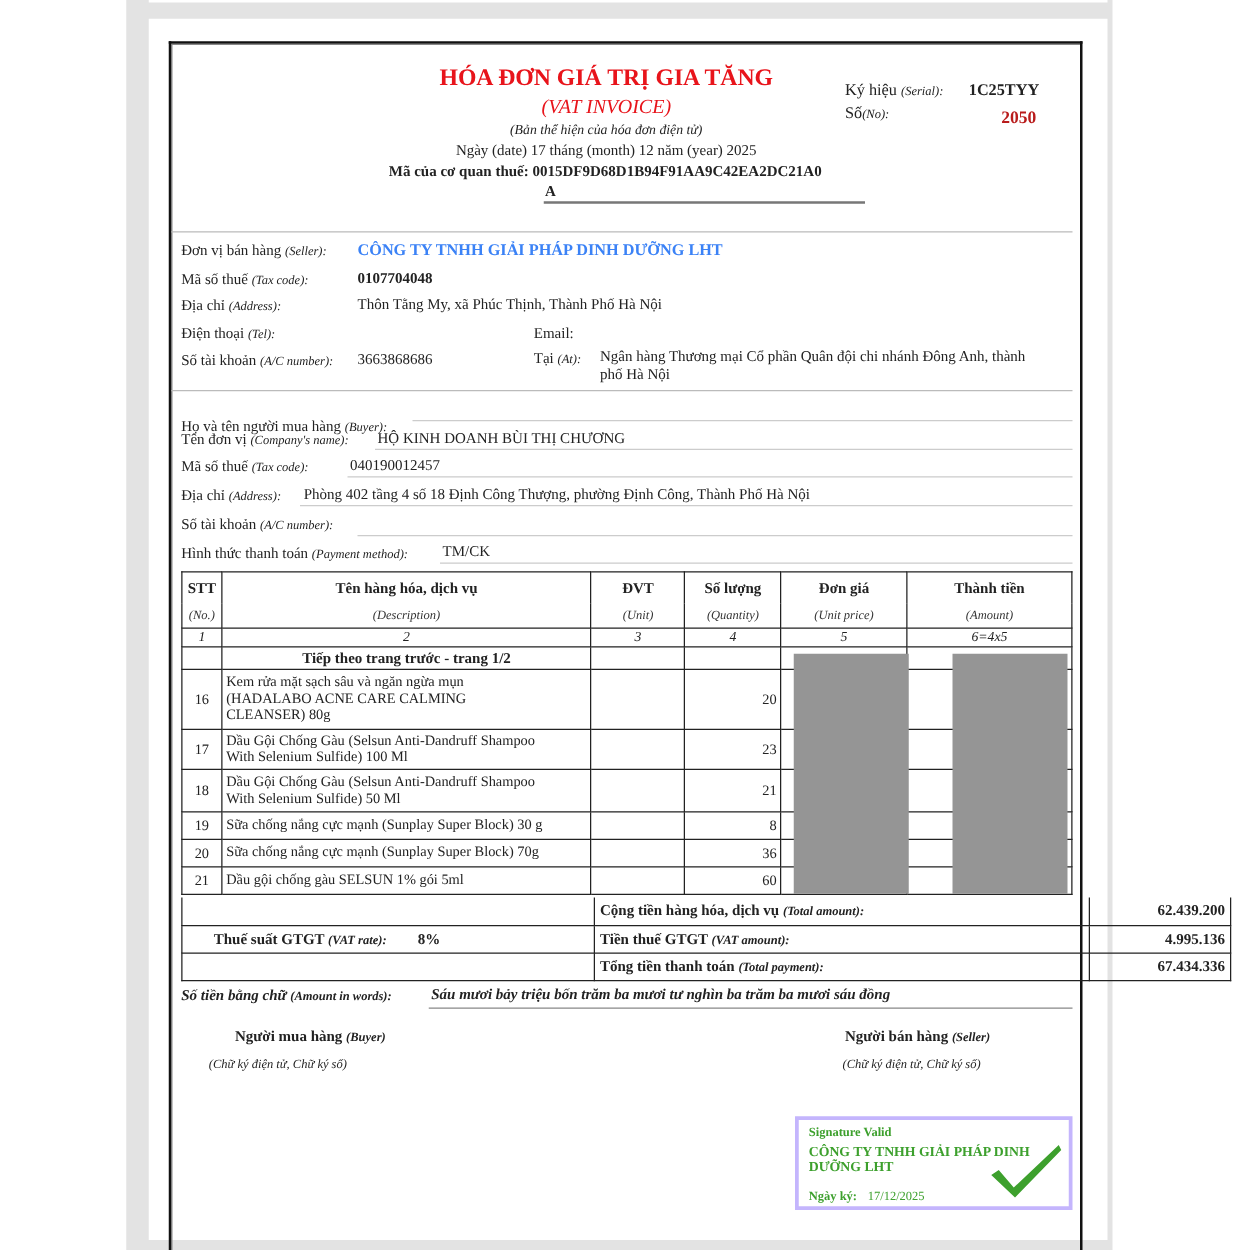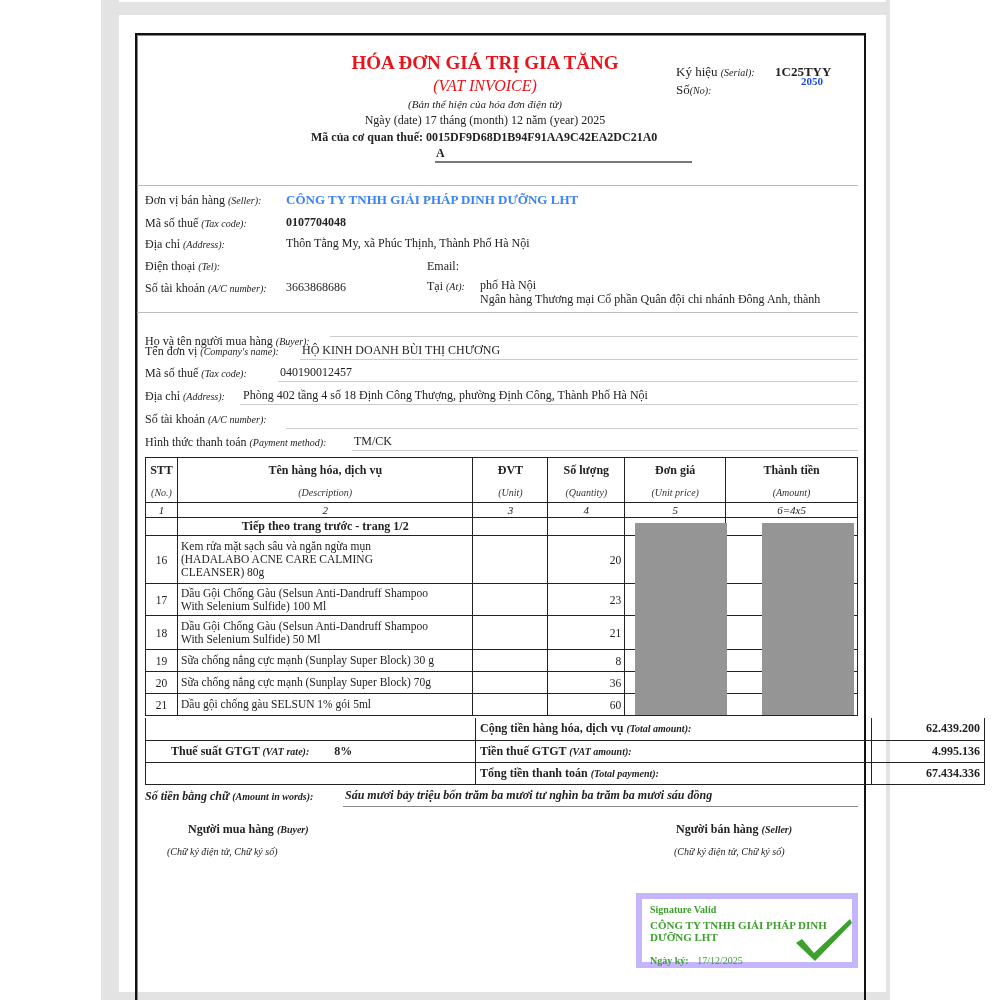--- a/index.html
+++ b/index.html
@@ -21,21 +21,21 @@
   .subtitle { left: 300px; top: 77px; width: 370px; text-align: center; font-size: 16px; font-style: italic; color: #e8141b; }
   .note { left: 300px; top: 98px; width: 370px; text-align: center; font-size: 11px; font-style: italic; }
   .date { left: 300px; top: 113px; width: 370px; text-align: center; font-size: 12px; }
   .taxauth { left: 311px; top: 130px; font-size: 12px; font-weight: bold; }
   .taxauth2 { left: 436px; top: 146px; font-size: 12px; font-weight: bold; }
   .taxline { position: absolute; left: 435px; top: 161px; width: 257px; height: 2px; background: #777; }
 
   .serial-lbl { left: 676px; top: 64px; font-size: 13px; }
   .serial-val { left: 775px; top: 64px; font-size: 13px; font-weight: bold; }
   .no-lbl { left: 676px; top: 82px; font-size: 13px; }
-  .no-val { left: 801px; top: 75px; font-size: 11px; font-weight: bold; color: #1d4ed8; }
+  .no-val { left: 801px; top: 87px; font-size: 14px; font-weight: bold; color: #b91c1c; }
 
   .sep { position: absolute; left: 137px; top: 185px; width: 721px; height: 1px; background: #bbb; }
 
   .row { font-size: 12px; }
   .lbl-it { font-size: 10px; font-style: italic; }
   .ul { position: absolute; height: 1px; background: #ccc; }
 
   table.items { position: absolute; left: 145px; top: 457px; width: 713px; border-collapse: collapse; font-size: 11.5px; }
   table.items td, table.items th { border: 1px solid #222; padding: 0 3px; vertical-align: middle; }
   table.items th { font-weight: bold; font-size: 12px; text-align: center; height: 25px; border-bottom: none; }
@@ -44,21 +44,21 @@
   table.items tr.cont td { height: 18px; }
   table.items td.c { text-align: center; }
   table.items td.r { text-align: right; }
   .desc { line-height: 13px; padding: 1px 3px !important; }
 
   table.totals { position: absolute; left: 145px; top: 718px; width: 840px; border-collapse: collapse; font-size: 12px; }
   table.totals td { border-left: 1px solid #222; border-right: 1px solid #222; border-bottom: 1px solid #222; height: 22px; padding: 0 4px; }
 
   .redact { position: absolute; background: #959595; }
 
-  .sig-box { position: absolute; left: 636px; top: 893px; width: 222px; height: 75px; border: 6px solid #c4b5fd; }
+  .sig-box { position: absolute; left: 636px; top: 893px; width: 222px; height: 75px; border: 3px solid #c4b5fd; }
   .sig-text { color: #3da02d; font-weight: bold; font-size: 11px; }
 </style>
 </head>
 <body>
 
 <div class="viewer-bg"></div>
 <div class="prev-page"></div>
 <div class="page"></div>
 <div class="doc-border"></div>
 
@@ -106,22 +106,22 @@
 <div class="abs row" style="left:427px; top:259px;">Email:</div>
 
 <div class="abs row" style="left:145px; top:281px;">
   <span>Số tài khoản</span> <span class="lbl-it">(A/C number):</span>
 </div>
 <div class="abs row" style="left:286px; top:280px;">3663868686</div>
 <div class="abs row" style="left:427px; top:279px;">
   <span>Tại</span> <span class="lbl-it">(At):</span>
 </div>
 <div class="abs row" style="left:480px; top:278px; line-height:14px;">
+  <div>Ngân hàng Thương mại Cổ phần Quân đội chi nhánh Đông Anh, thành</div>
   <div>phố Hà Nội</div>
-  <div>Ngân hàng Thương mại Cổ phần Quân đội chi nhánh Đông Anh, thành</div>
 </div>
 
 <div class="sep" style="top:312px;"></div>
 
 <div class="abs row" style="left:145px; top:334px;">
   <span>Họ và tên người mua hàng</span> <span class="lbl-it">(Buyer):</span>
 </div>
 <div class="ul" style="left:330px; top:336px; width:528px;"></div>
 
 <div class="abs row" style="left:145px; top:344px;">

